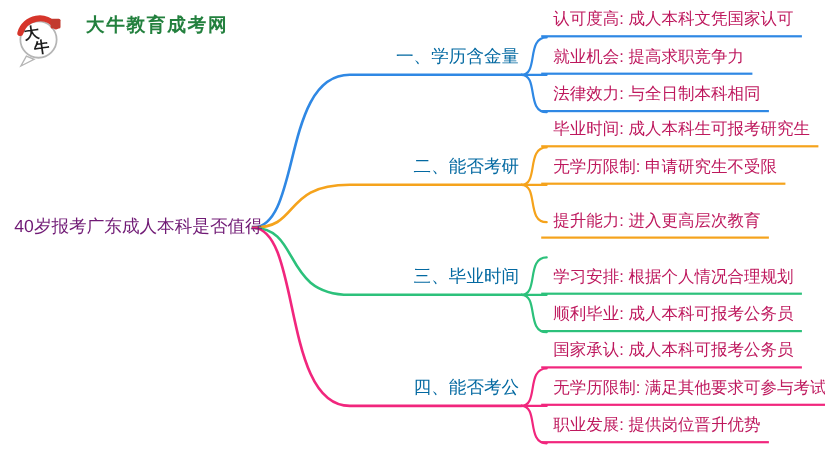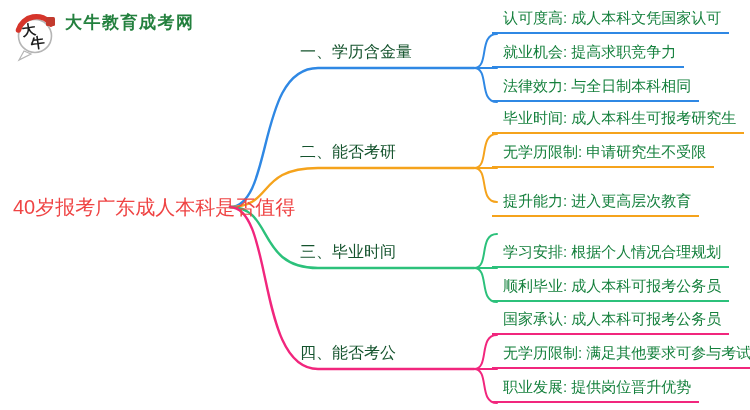--- a/index.html
+++ b/index.html
@@ -6,37 +6,37 @@
   body{
     width:750px;height:410px;position:relative;overflow:hidden;
     background:#ffffff;
     font-family:"Liberation Sans","DejaVu Sans",sans-serif;
     color:#3a3a3a;
   }
   .stage{position:absolute;inset:0;}
   svg.connectors{position:absolute;left:0;top:0;}
   .root-topic{
     position:absolute;left:13px;top:196px;height:22px;line-height:22px;
-    font-size:20px;color:#ef4444;white-space:nowrap;
+    font-size:16px;color:#701a75;white-space:nowrap;
   }
   .branch-label{
     position:absolute;left:300px;width:172px;height:26px;line-height:24px;
-    text-align:left;font-size:16px;color:#14532d;white-space:nowrap;
+    text-align:right;font-size:16px;color:#0369a1;white-space:nowrap;
   }
   .leaf{
     position:absolute;left:492px;height:26px;line-height:24px;
     display:inline-block;white-space:nowrap;
-    font-size:15px;color:#15803d;
+    font-size:15px;color:#be185d;
     padding:0 8px 0 11px;
     border-bottom:2px solid #999;
   }
   
   .logo{position:absolute;left:12px;top:9px;display:flex;align-items:flex-start;}
   .logo-mark{width:48px;height:54px;flex:0 0 auto;}
-  .logo-text{margin-left:5px;padding-top:4px;}
+  .logo-text{margin-left:18px;padding-top:4px;}
   .logo-title{
     font-size:17px;font-weight:bold;letter-spacing:1.5px;
     color:#23803e;line-height:20px;white-space:nowrap;
   }
   .logo-domain{
     font-size:12.5px;font-weight:bold;color:#23803e;
     line-height:15px;letter-spacing:0.4px;white-space:nowrap;
   }
 </style>
 </head>

